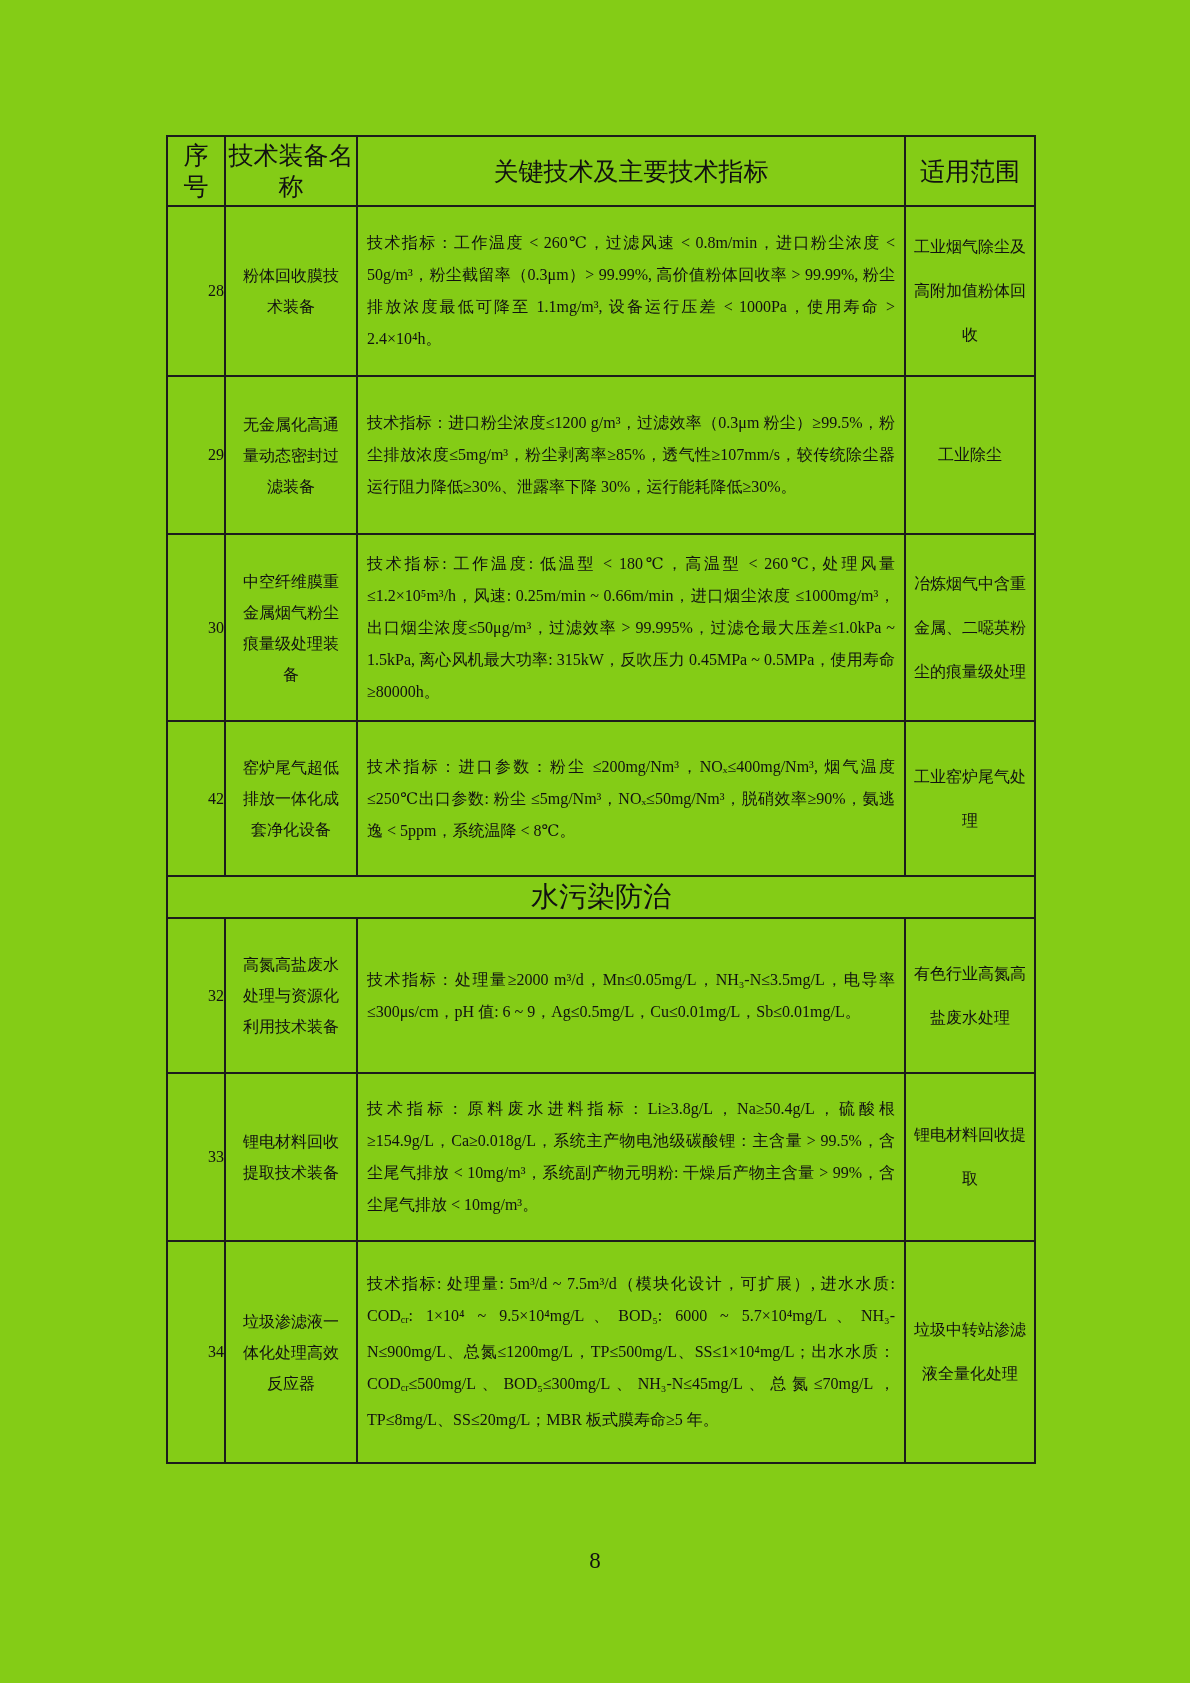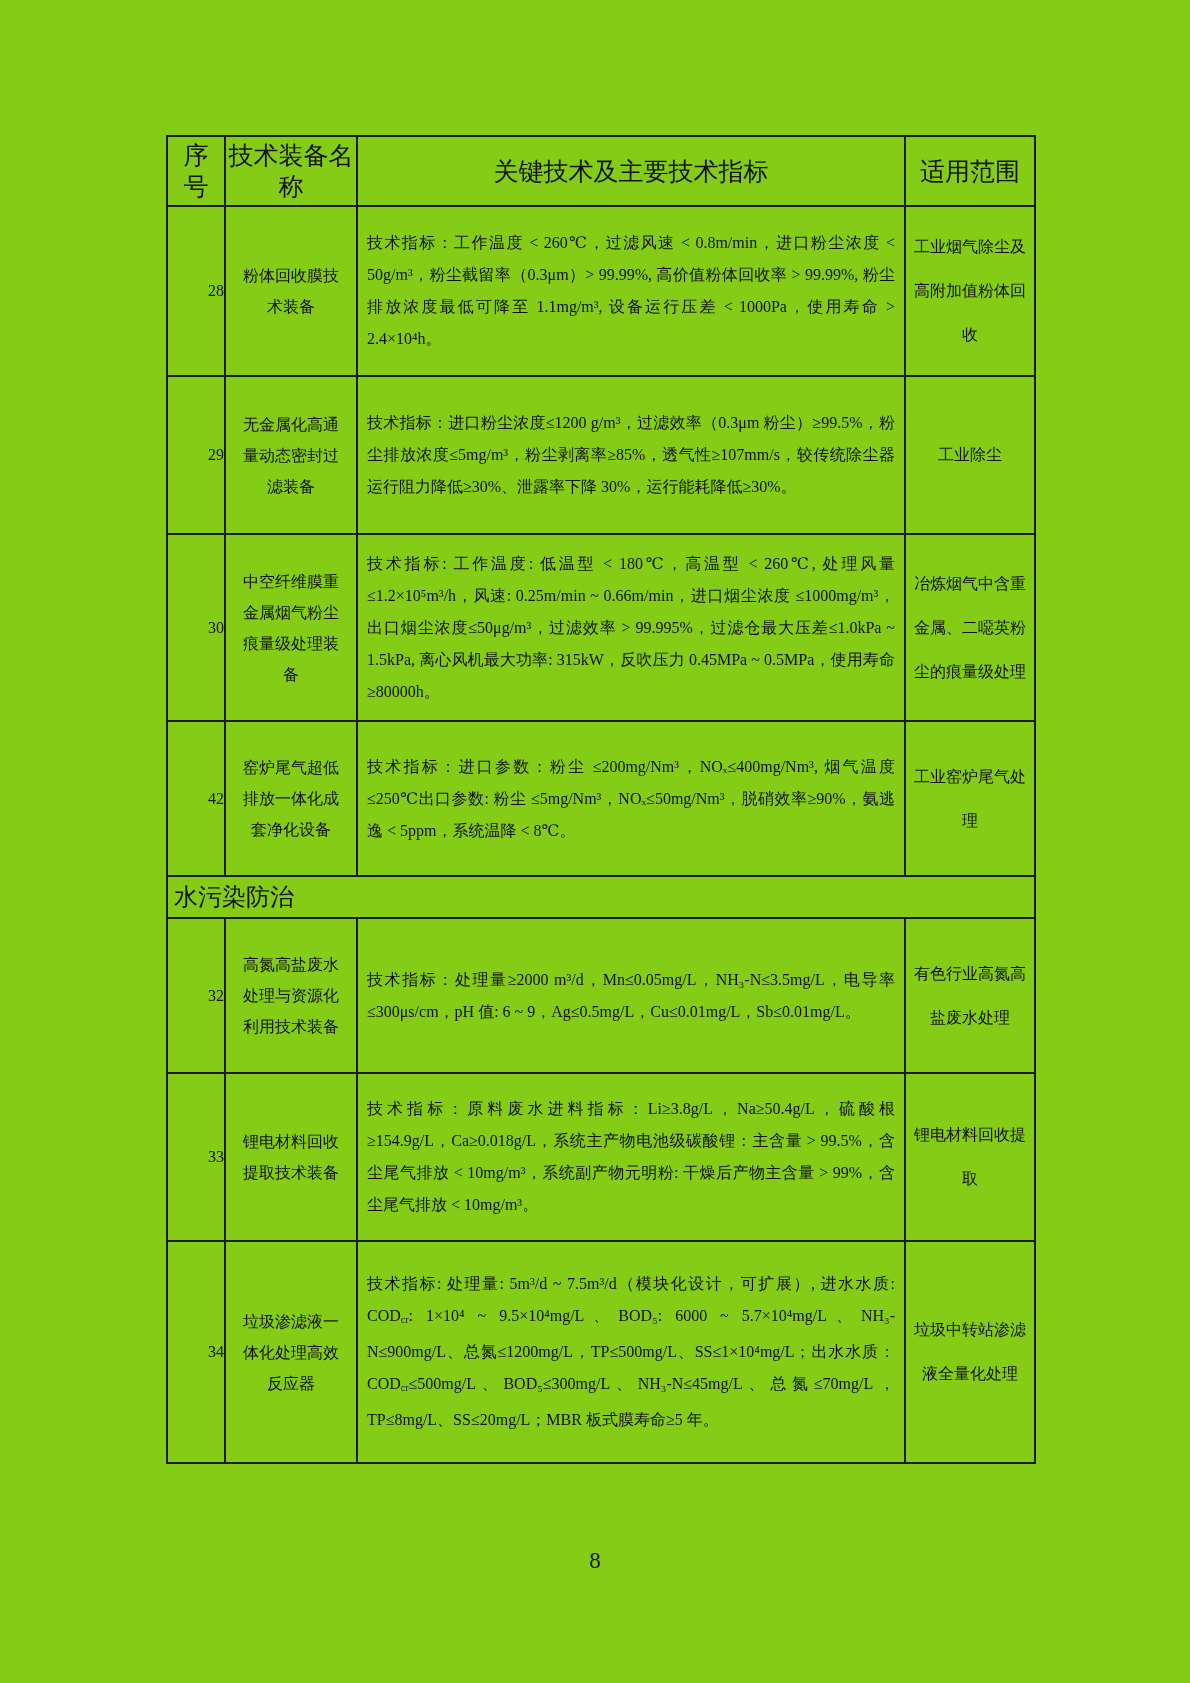--- a/index.html
+++ b/index.html
@@ -29,21 +29,21 @@
   th .narrow{width:30px;margin:0 auto;}
   td.no-cell{text-align:right;padding:0;}
   td.name-cell{text-align:center;padding:2px 14px;line-height:31px;}
   td.spec-cell{
     text-align:justify;padding:4px 9px;line-height:32px;
   }
   td.scope-cell{text-align:center;padding:2px 3px;line-height:44px;}
   tr.section-row{height:42px;}
   tr.section-row td{
     font-family:Liberation Serif, serif;
-    font-size:24px;text-align:left;padding:0 6px;
+    font-size:28px;text-align:center;padding:0 6px;
   }
   
   tr.h-r0{height:170px;}
   tr.h-r1{height:158px;}
   tr.h-r2{height:187px;}
   tr.h-r3{height:155px;}
   tr.h-r4{height:155px;}
   tr.h-r5{height:168px;}
   tr.h-r6{height:222px;}
   sub{font-size:0.62em;vertical-align:-0.25em;}

